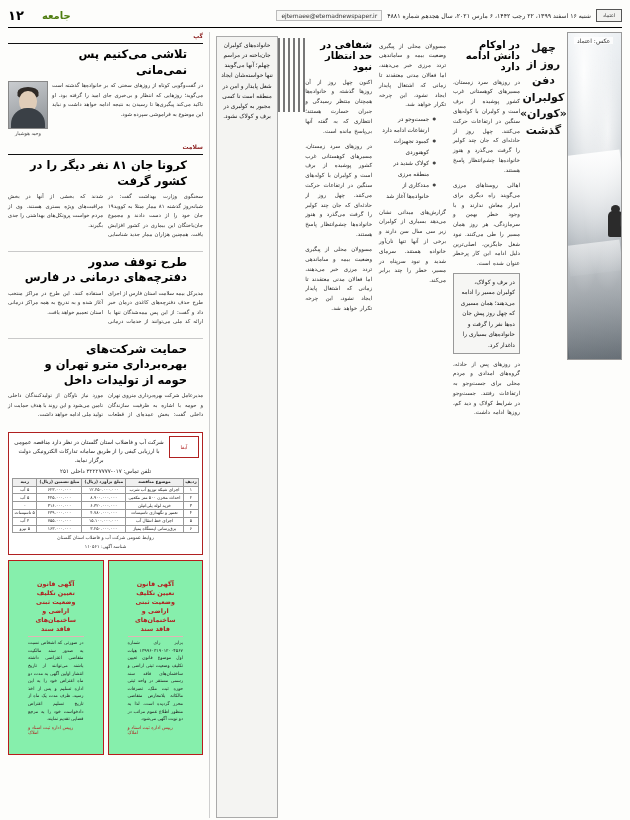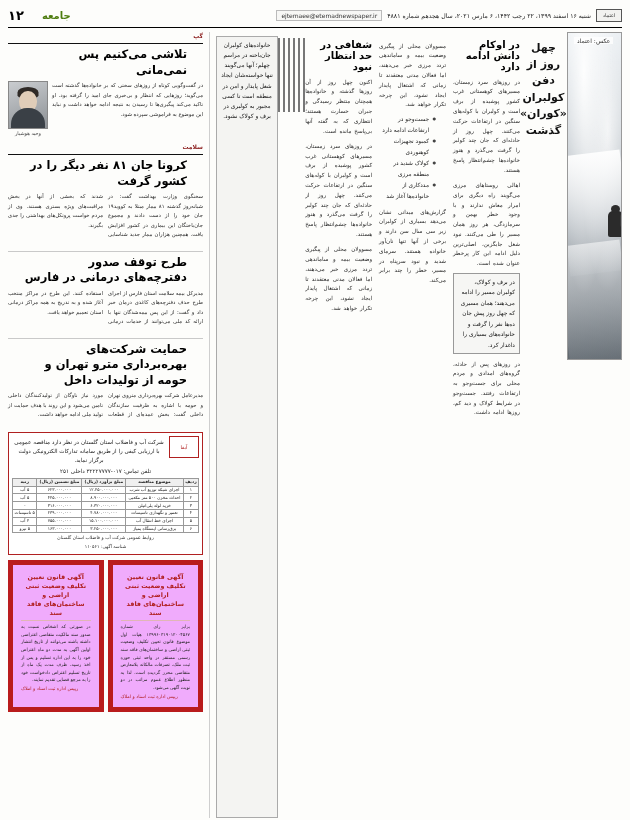--- a/index.html
+++ b/index.html
@@ -330,23 +330,23 @@
   }
   .ad-table th { background: #efefef; font-weight: bold; }
   .ad-foot {
     font-size: 4.6px; direction: rtl; text-align: center;
     color: #333; margin-top: 2px; line-height: 1.5;
   }
 
   .ad-row { display: flex; gap: 4px; margin-top: 5px; }
   .ad-small {
     flex: 1;
-    border: 5px solid #b91c1c;
-    padding: 8px;
-    background: #f0abfc;
+    border: 1px solid #b91c1c;
+    padding: 19px;
+    background: #86efac;
   }
   .ad-small .ad-title { font-size: 6.4px; }
   .ad-small .ad-body {
     font-size: 4.5px; direction: rtl; text-align: justify;
     line-height: 1.7; color: #222; margin-top: 2px;
   }
   .ad-small .ad-sign {
     font-size: 4.6px; direction: rtl; text-align: left;
     color: #b02020; margin-top: 2px;
   }

